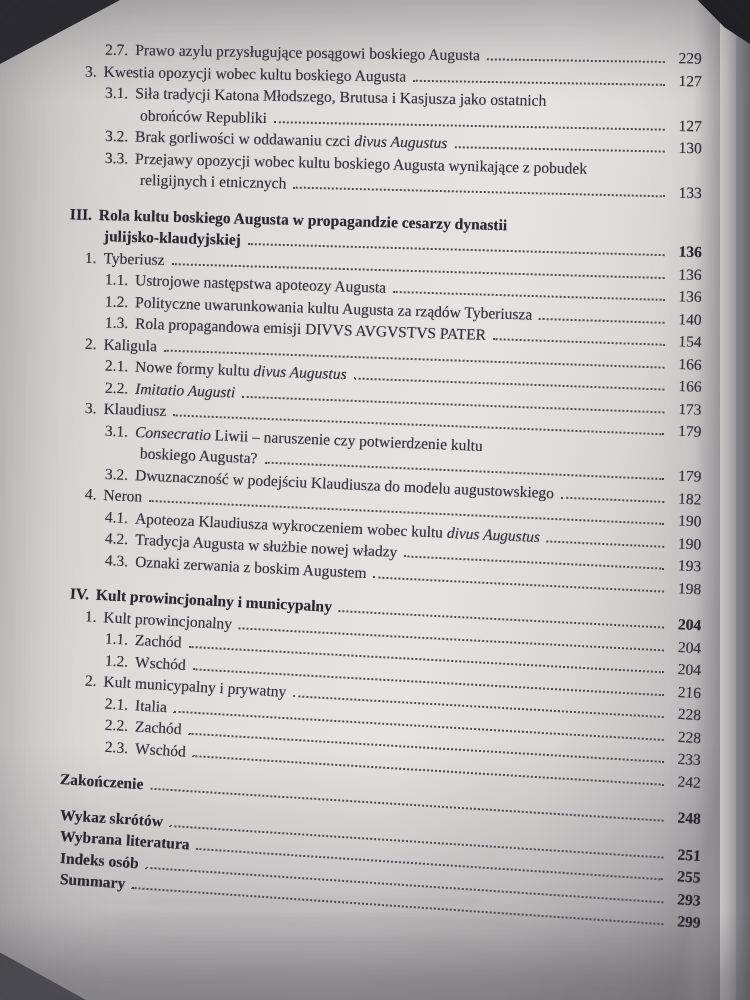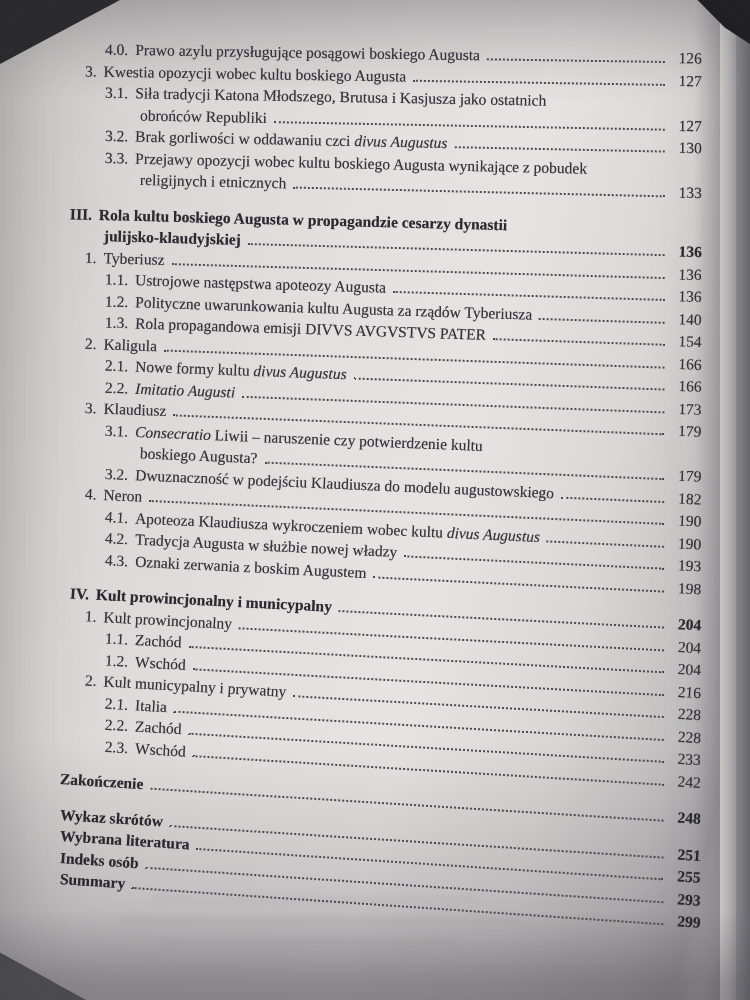--- a/index.html
+++ b/index.html
@@ -70,24 +70,24 @@
   <div class="corner corner-tr"></div>
   <div class="corner corner-bl"></div>
   <div class="bottom-shade"></div>
 
   <div class="ghost" style="left:150px;top:895px;width:330px;height:9px;"></div>
   <div class="ghost" style="left:120px;top:916px;width:400px;height:9px;"></div>
   <div class="ghost" style="left:160px;top:938px;width:300px;height:8px;"></div>
 
   <div class="toc">
       <div class="row lvl-sub" style="--i: 0;">
-        <span class="num">4.0.</span>
+        <span class="num">2.7.</span>
         <span class="txt"><span>Prawo azylu przysługujące posągowi boskiego Augusta</span></span>
         <span class="dots"></span>
-        <span class="pg">126</span>
+        <span class="pg">229</span>
       </div>
       <div class="row lvl-sect" style="--i: 1;">
         <span class="num">3.</span>
         <span class="txt"><span>Kwestia opozycji wobec kultu boskiego Augusta</span></span>
         <span class="dots"></span>
         <span class="pg">127</span>
       </div>
       <div class="row lvl-sub" style="--i: 2;">
         <span class="num">3.1.</span>
         <span class="txt"><span>Siła tradycji Katona Młodszego, Brutusa i Kasjusza jako ostatnich</span></span>

